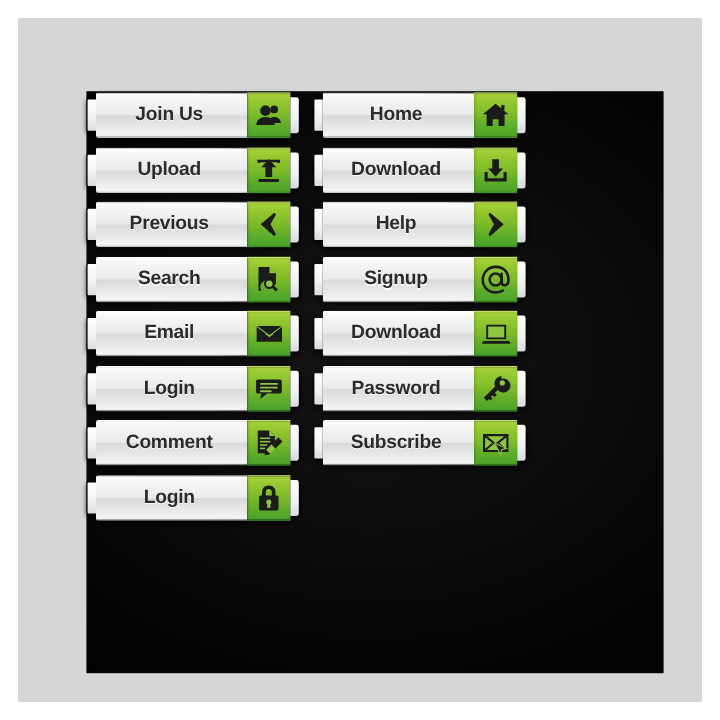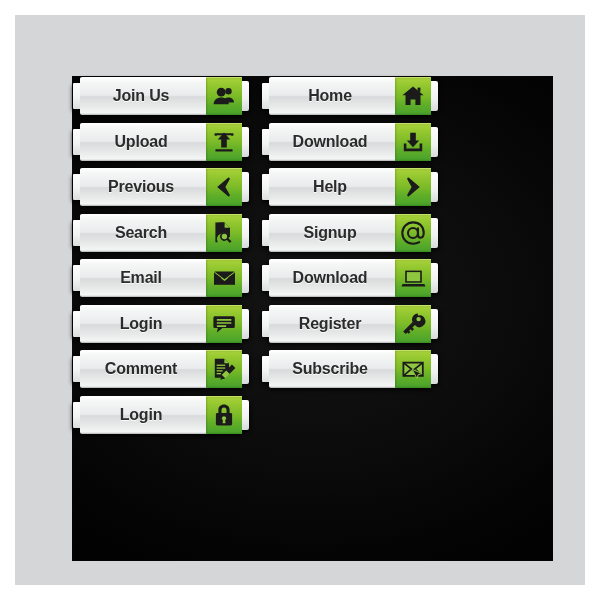--- a/index.html
+++ b/index.html
@@ -327,21 +327,21 @@
         <rect x="4.6" y="13.3" width="9.8" height="1.6" rx="0.8"></rect>
       </g>
     </g>
             </svg>
           </div>
           <div class="btn-cap"></div>
         </div>
         <div class="btn">
           <div class="btn-notch"></div>
           <div class="btn-body">
-            <span class="btn-label">Register</span>
+            <span class="btn-label">Password</span>
           </div>
           <div class="btn-icon">
             <svg width="25" height="25" viewBox="0 0 25 25">
               <g fill="#1b1b1b">
       <path d="M16.9 2.6a5.9 5.9 0 0 0-5.3 8.5L2.2 20.5l2.6 2.6 1.6-1.6 1.3 1.3 1.7-1.7-1.3-1.3 1.5-1.5 1.6 1.6 1.8-1.8-1.6-1.6 2.5-2.5a5.9 5.9 0 1 0 3-9.4z"></path>
       <circle cx="17.6" cy="8.1" r="2.2" fill="#8ec63f"></circle>
     </g>
             </svg>
           </div>
           <div class="btn-cap"></div>

